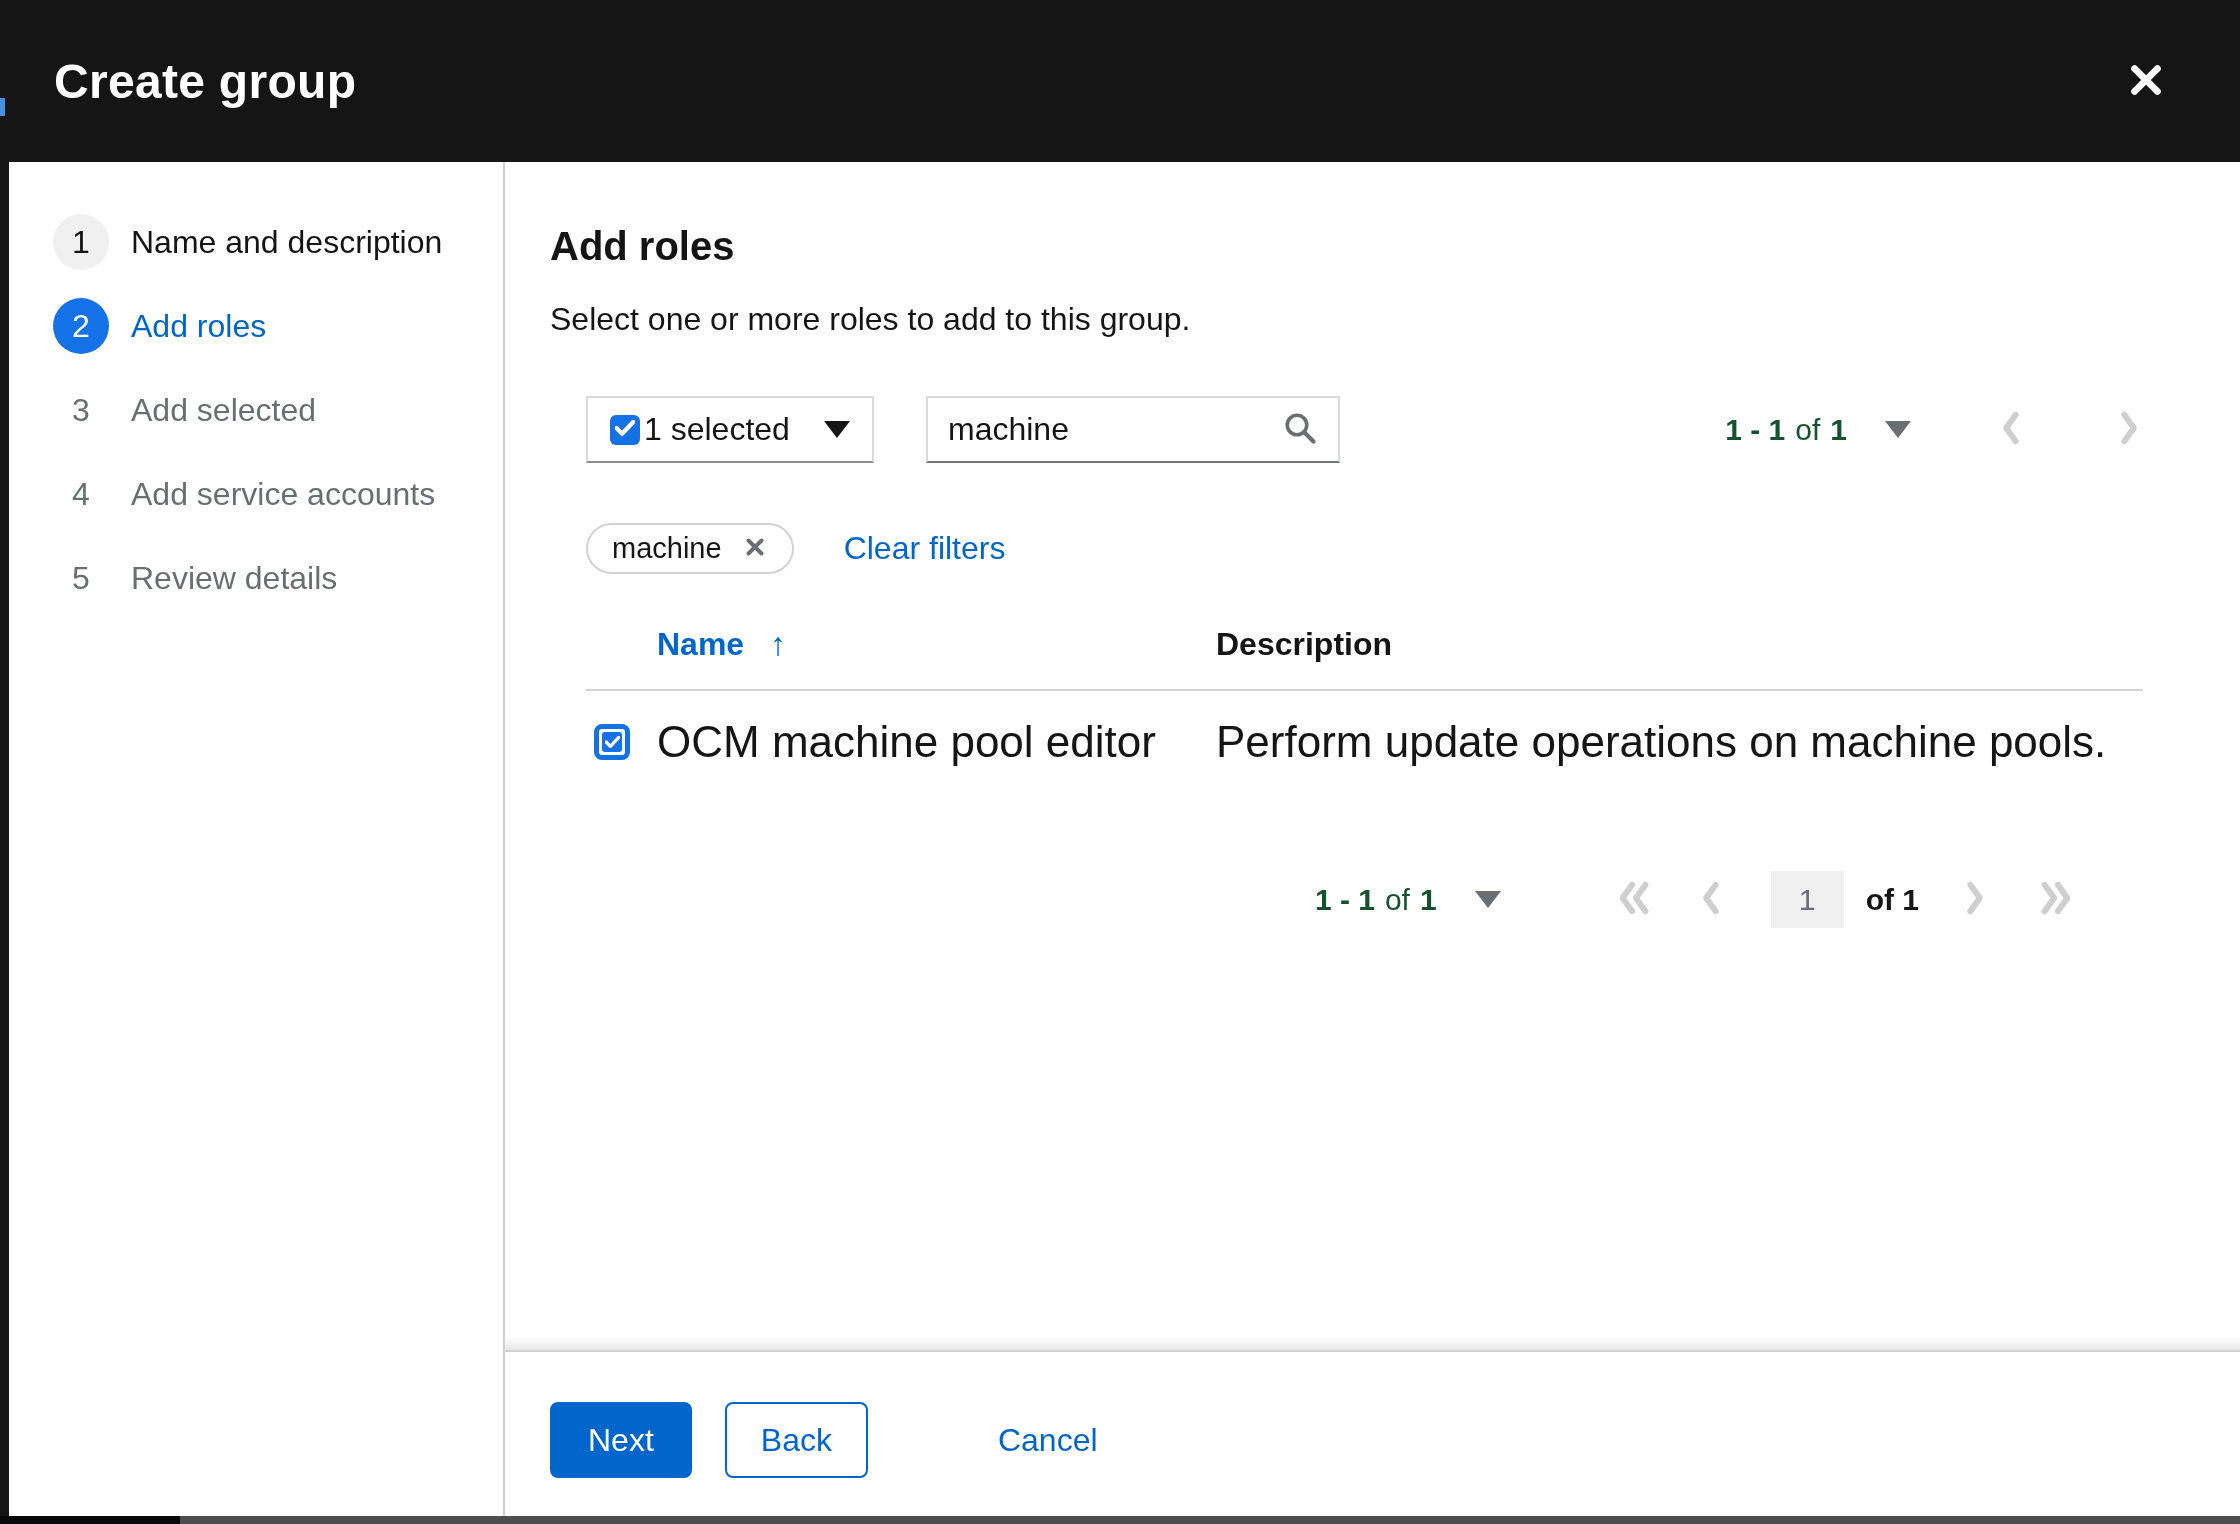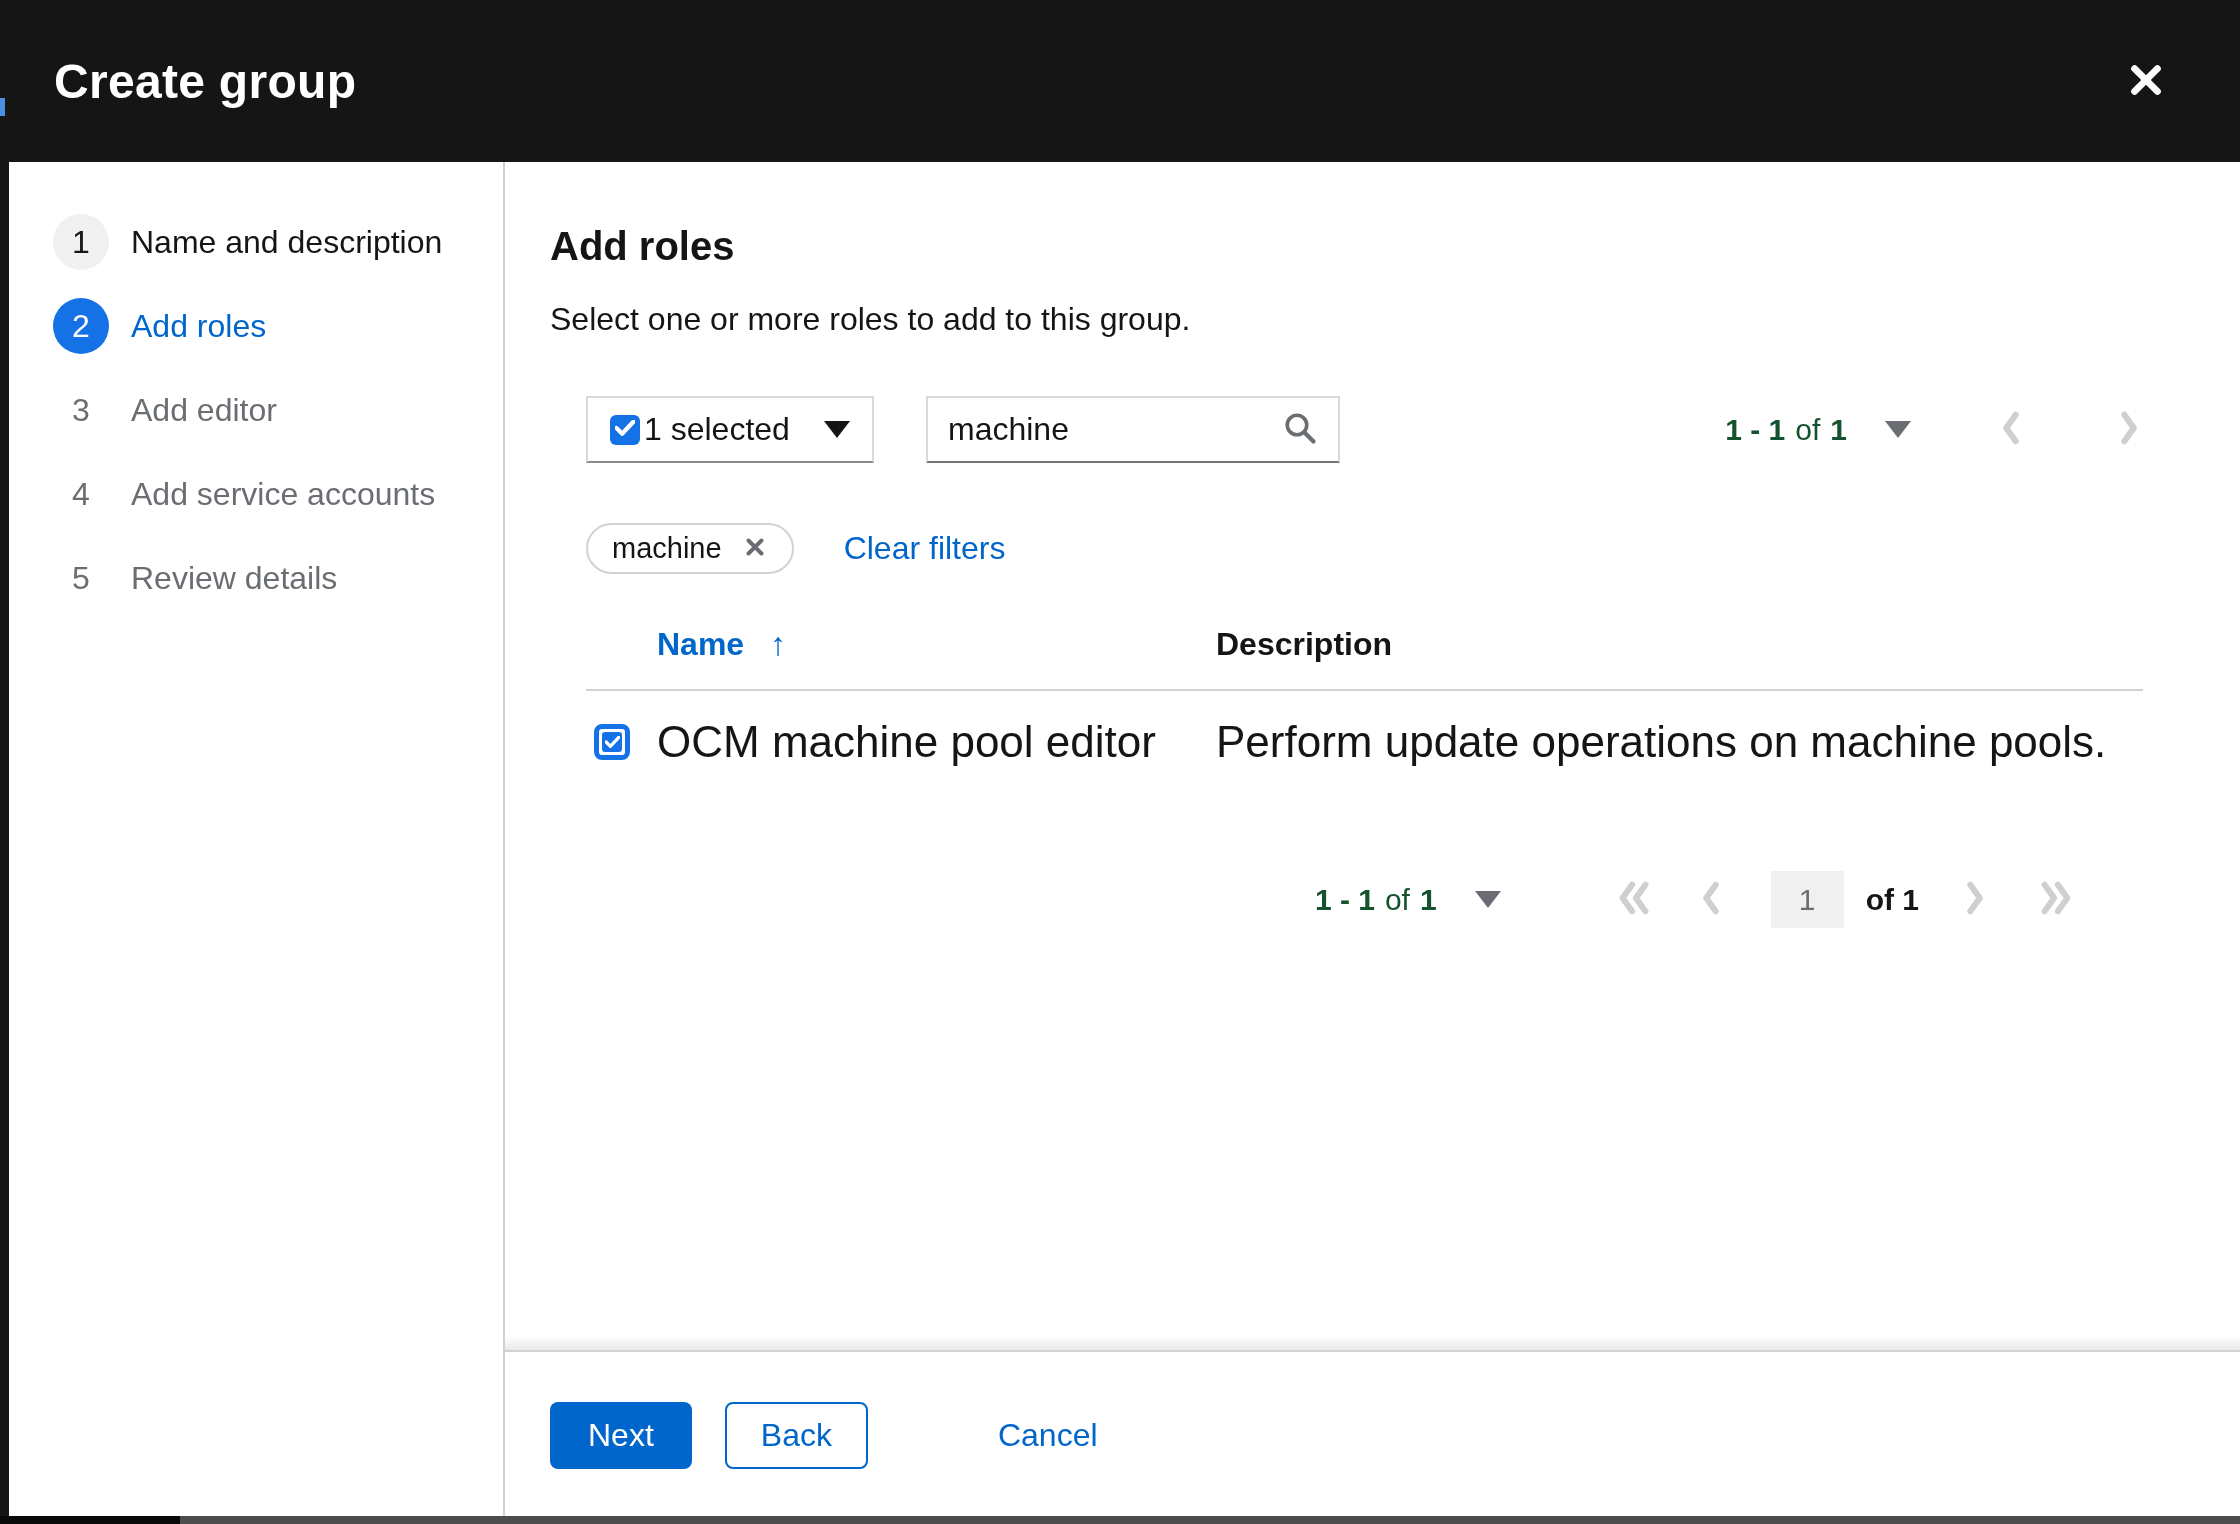--- a/index.html
+++ b/index.html
@@ -88,21 +88,21 @@
   .bottom-pagination .nav-btn.first { margin-left: 112px; }
   .bottom-pagination .nav-btn.prev  { margin-left: 42px; }
   .page-box { width: 73px; height: 57px; margin-left: 48px; background: #f0f0f0; border: none; color: #6a6e73; font-size: 30px; display: flex; align-items: center; justify-content: center; font-family: "Liberation Sans", sans-serif; }
   .page-of { margin-left: 22px; font-size: 30px; font-weight: 700; white-space: nowrap; }
   .bottom-pagination .nav-btn.next { margin-left: 44px; }
   .bottom-pagination .nav-btn.last { margin-left: 46px; }
 
   
   .wizard-footer { flex: 0 0 166px; border-top: 2px solid #d2d2d2; position: relative; padding: 50px 0 0 45px; display: flex; align-items: flex-start; }
   .wizard-footer::before { content: ""; position: absolute; left: 0; right: 0; top: -16px; height: 14px; background: linear-gradient(to bottom, rgba(0,0,0,0), rgba(0,0,0,0.09)); pointer-events: none; }
-  .btn { font-family: "Liberation Sans", sans-serif; font-size: 32px; height: 67px; border-radius: 8px; cursor: pointer; }
+  .btn { font-family: "Liberation Sans", sans-serif; font-size: 32px; height: 76px; border-radius: 8px; cursor: pointer; }
   .btn-primary { background: #0066cc; color: #ffffff; border: none; padding: 0 38px; }
   .btn-secondary { background: #ffffff; color: #0066cc; border: 2px solid #0066cc; padding: 0 34px; margin-left: 33px; }
   .btn-link { background: none; border: none; color: #0066cc; padding: 0; margin-left: 130px; }
 </style>
 </head>
 <body>
 
 <div class="backdrop-left">
   <div class="backdrop-accent"></div>
 </div>
@@ -129,21 +129,21 @@
       <div class="wizard-step visited">
         <span class="step-indicator">1</span>
         <span class="step-label">Name and description</span>
       </div>
       <div class="wizard-step current">
         <span class="step-indicator">2</span>
         <span class="step-label">Add roles</span>
       </div>
       <div class="wizard-step future">
         <span class="step-indicator">3</span>
-        <span class="step-label">Add editor</span>
+        <span class="step-label">Add selected</span>
       </div>
       <div class="wizard-step future">
         <span class="step-indicator">4</span>
         <span class="step-label">Add service accounts</span>
       </div>
       <div class="wizard-step future">
         <span class="step-indicator">5</span>
         <span class="step-label">Review details</span>
       </div>
     </nav>

